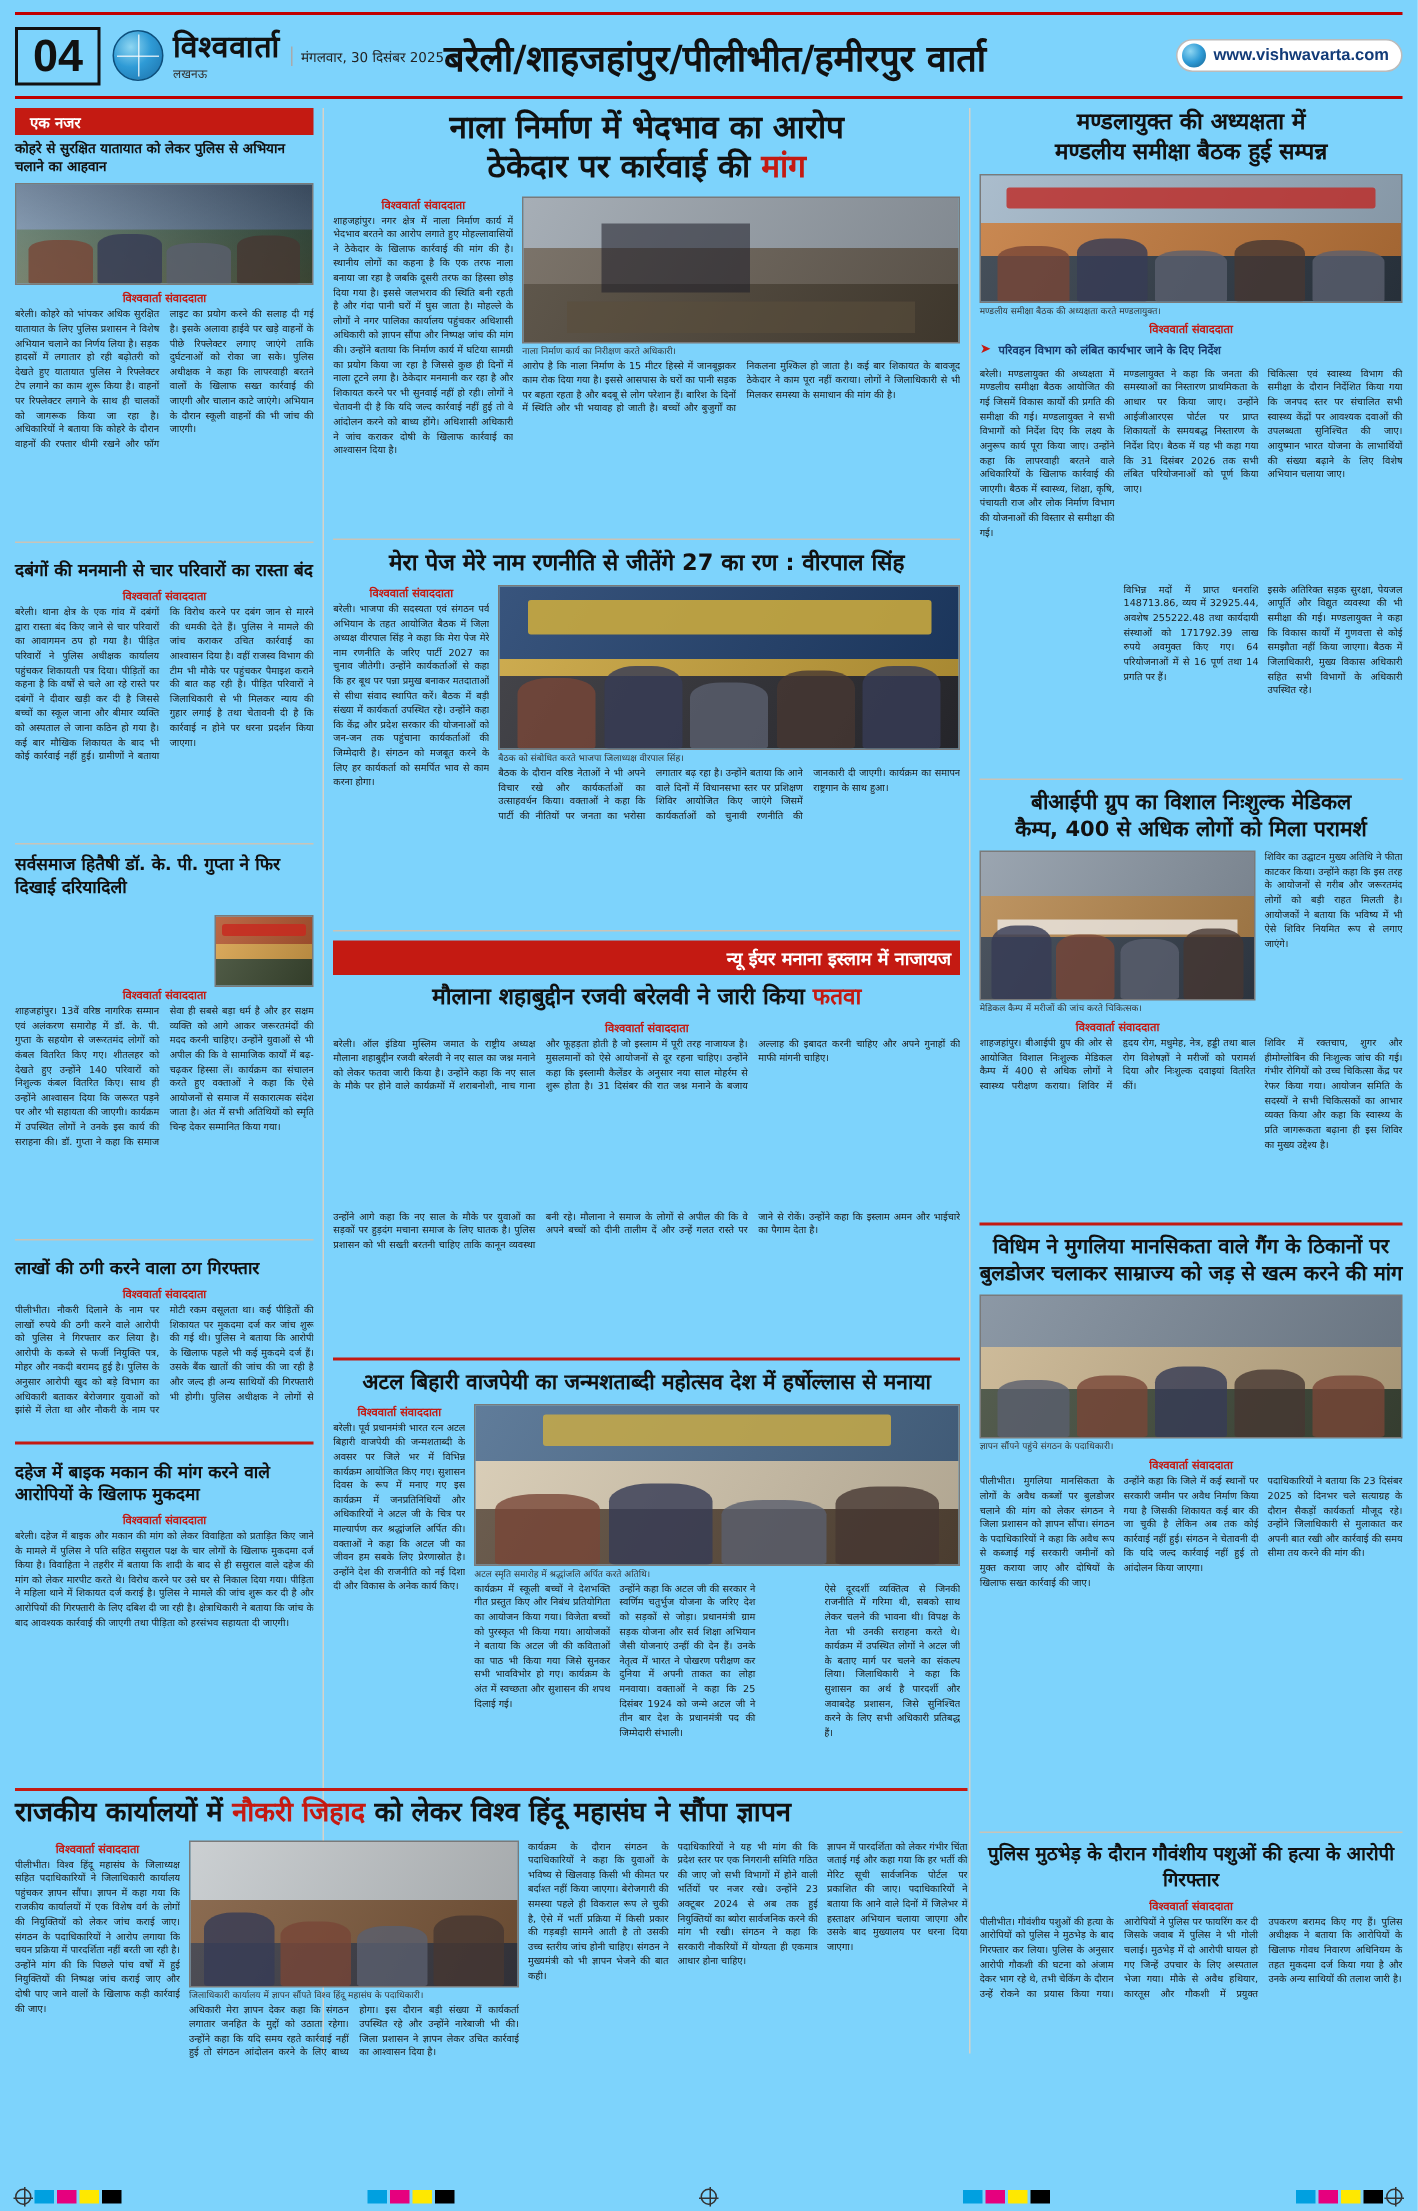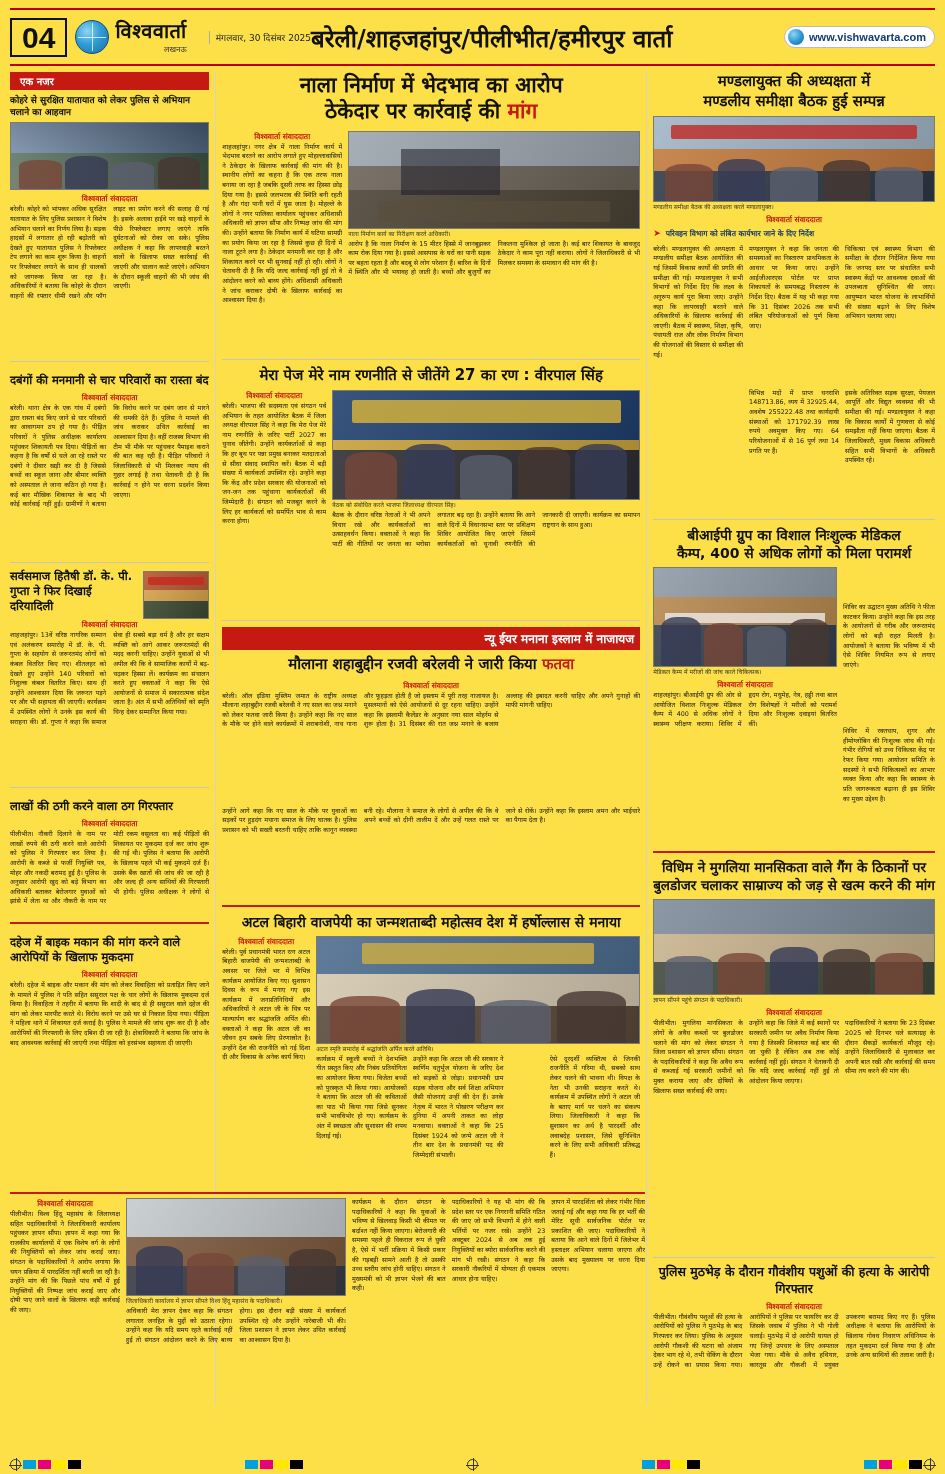--- a/index.html
+++ b/index.html
@@ -9,21 +9,21 @@
     height: 1474px;
     background: #ffffff;
     font-family: "Liberation Sans", sans-serif;
     color: #111;
     overflow: hidden;
   }
   .page {
     position: relative;
     width: 945px;
     height: 1474px;
-    background: #fde047;
+    background: #7dd3fc;
     padding: 8px 10px 0 10px;
   }
   
   .masthead {
     display: flex;
     align-items: center;
     border-top: 2px solid #c00000;
     border-bottom: 2px solid #c00000;
     padding: 4px 0;
     margin-bottom: 6px;
@@ -50,21 +50,21 @@
   .logo-globe:after {
     content: "";
     position: absolute; left: 50%; top: 2px; bottom: 2px;
     width: 1px; background: rgba(255,255,255,.75);
   }
   .logo-globe:before {
     content: "";
     position: absolute; left: 2px; right: 2px; top: 50%;
     height: 1px; background: rgba(255,255,255,.75);
   }
-  .brand { margin-right: 20px; text-align: right; }
+  .brand { margin-right: 5px; }
   .brand .name {
     font-family: "DejaVu Sans", sans-serif;
     font-size: 20px; font-weight: bold; line-height: 1; color: #111;
     letter-spacing: .5px;
   }
   .brand .city {
     font-family: "DejaVu Sans", sans-serif;
     font-size: 8px; color: #333; margin-top: 2px;
   }
   .edition-date {
@@ -254,21 +254,21 @@
       <hr class="hr">
 
       <div>
         <div class="sub-head">दबंगों की मनमानी से चार परिवारों का रास्ता बंद</div>
         <div class="byline">विश्ववार्ता संवाददाता</div>
         <div class="body-text cols2" style="height:152px;">बरेली। थाना क्षेत्र के एक गांव में दबंगों द्वारा रास्ता बंद किए जाने से चार परिवारों का आवागमन ठप हो गया है। पीड़ित परिवारों ने पुलिस अधीक्षक कार्यालय पहुंचकर शिकायती पत्र दिया। पीड़ितों का कहना है कि वर्षों से चले आ रहे रास्ते पर दबंगों ने दीवार खड़ी कर दी है जिससे बच्चों का स्कूल जाना और बीमार व्यक्ति को अस्पताल ले जाना कठिन हो गया है। कई बार मौखिक शिकायत के बाद भी कोई कार्रवाई नहीं हुई। ग्रामीणों ने बताया कि विरोध करने पर दबंग जान से मारने की धमकी देते हैं। पुलिस ने मामले की जांच कराकर उचित कार्रवाई का आश्वासन दिया है। वहीं राजस्व विभाग की टीम भी मौके पर पहुंचकर पैमाइश कराने की बात कह रही है। पीड़ित परिवारों ने जिलाधिकारी से भी मिलकर न्याय की गुहार लगाई है तथा चेतावनी दी है कि कार्रवाई न होने पर धरना प्रदर्शन किया जाएगा।</div>
       </div>
       <hr class="hr">
 
       <div>
-        <div style="display:flex;gap:5px;align-items:flex-start;">
+        <div style="display:flex;gap:5px;align-items:flex-end;flex-direction:column;">
           <div class="sub-head" style="flex:1;margin-top:0;">सर्वसमाज हितैषी डॉ. के. पी. गुप्ता ने फिर दिखाई दरियादिली</div>
           <div class="photo p4" style="width:66px;height:48px;flex:none;margin-top:2px;">
             <div class="tint-overlay"></div>
             <div class="banner-strip"></div>
           </div>
         </div>
         <div class="byline">विश्ववार्ता संवाददाता</div>
         <div class="body-text cols2" style="height:150px;">शाहजहांपुर। 13वें वरिष्ठ नागरिक सम्मान एवं अलंकरण समारोह में डॉ. के. पी. गुप्ता के सहयोग से जरूरतमंद लोगों को कंबल वितरित किए गए। शीतलहर को देखते हुए उन्होंने 140 परिवारों को निशुल्क कंबल वितरित किए। साथ ही उन्होंने आश्वासन दिया कि जरूरत पड़ने पर और भी सहायता की जाएगी। कार्यक्रम में उपस्थित लोगों ने उनके इस कार्य की सराहना की। डॉ. गुप्ता ने कहा कि समाज सेवा ही सबसे बड़ा धर्म है और हर सक्षम व्यक्ति को आगे आकर जरूरतमंदों की मदद करनी चाहिए। उन्होंने युवाओं से भी अपील की कि वे सामाजिक कार्यों में बढ़-चढ़कर हिस्सा लें। कार्यक्रम का संचालन करते हुए वक्ताओं ने कहा कि ऐसे आयोजनों से समाज में सकारात्मक संदेश जाता है। अंत में सभी अतिथियों को स्मृति चिन्ह देकर सम्मानित किया गया।</div>
       </div>
       <hr class="hr">
@@ -443,21 +443,21 @@
                   <div class="fig a"></div>
                   <div class="fig c"></div>
                   <div class="fig d"></div>
                 </div>
             </div>
             <div class="ph-cap">मेडिकल कैम्प में मरीजों की जांच करते चिकित्सक।</div>
             <div class="byline" style="margin-top:3px;">विश्ववार्ता संवाददाता</div>
             <div class="body-text cols2" style="height:112px;">शाहजहांपुर। बीआईपी ग्रुप की ओर से आयोजित विशाल निःशुल्क मेडिकल कैम्प में 400 से अधिक लोगों ने स्वास्थ्य परीक्षण कराया। शिविर में हृदय रोग, मधुमेह, नेत्र, हड्डी तथा बाल रोग विशेषज्ञों ने मरीजों को परामर्श दिया और निःशुल्क दवाइयां वितरित कीं।</div>
           </div>
           <div style="width:92px;flex:none;">
-            <div class="body-text" style="height:120px;margin-top:36px;">शिविर का उद्घाटन मुख्य अतिथि ने फीता काटकर किया। उन्होंने कहा कि इस तरह के आयोजनों से गरीब और जरूरतमंद लोगों को बड़ी राहत मिलती है। आयोजकों ने बताया कि भविष्य में भी ऐसे शिविर नियमित रूप से लगाए जाएंगे।</div>
+            <div class="body-text" style="height:120px;">शिविर का उद्घाटन मुख्य अतिथि ने फीता काटकर किया। उन्होंने कहा कि इस तरह के आयोजनों से गरीब और जरूरतमंद लोगों को बड़ी राहत मिलती है। आयोजकों ने बताया कि भविष्य में भी ऐसे शिविर नियमित रूप से लगाए जाएंगे।</div>
             <div class="body-text" style="height:118px;margin-top:4px;">शिविर में रक्तचाप, शुगर और हीमोग्लोबिन की निःशुल्क जांच की गई। गंभीर रोगियों को उच्च चिकित्सा केंद्र पर रेफर किया गया। आयोजन समिति के सदस्यों ने सभी चिकित्सकों का आभार व्यक्त किया और कहा कि स्वास्थ्य के प्रति जागरूकता बढ़ाना ही इस शिविर का मुख्य उद्देश्य है।</div>
           </div>
         </div>
       </div>
 
       <hr class="hr-thick">
 
       <div>
         <h3 class="head" style="font-size:13.5px;">
           <span>विधिम ने मुगलिया मानसिकता वाले गैंग के ठिकानों पर</span><br>
@@ -487,20 +487,25 @@
       <div>
         <h4 class="head">पुलिस मुठभेड़ के दौरान गौवंशीय पशुओं की हत्या के आरोपी गिरफ्तार</h4>
         <div class="byline">विश्ववार्ता संवाददाता</div>
         <div class="body-text cols3" style="height:92px;">पीलीभीत। गौवंशीय पशुओं की हत्या के आरोपियों को पुलिस ने मुठभेड़ के बाद गिरफ्तार कर लिया। पुलिस के अनुसार आरोपी गौकशी की घटना को अंजाम देकर भाग रहे थे, तभी चेकिंग के दौरान उन्हें रोकने का प्रयास किया गया। आरोपियों ने पुलिस पर फायरिंग कर दी जिसके जवाब में पुलिस ने भी गोली चलाई। मुठभेड़ में दो आरोपी घायल हो गए जिन्हें उपचार के लिए अस्पताल भेजा गया। मौके से अवैध हथियार, कारतूस और गौकशी में प्रयुक्त उपकरण बरामद किए गए हैं। पुलिस अधीक्षक ने बताया कि आरोपियों के खिलाफ गोवध निवारण अधिनियम के तहत मुकदमा दर्ज किया गया है और उनके अन्य साथियों की तलाश जारी है।</div>
       </div>
     </div>
   </div>
 
   <div style="position:absolute;left:10px;width:635px;top:1192px;">
     <hr class="hr-thick" style="margin:0 0 4px 0;">
+    <h2 class="head" style="font-size:18px;text-align:left;">
+      <span>राजकीय कार्यालयों में</span>
+      <span class="red">नौकरी जिहाद</span>
+      <span>को लेकर विश्व हिंदू महासंघ ने सौंपा ज्ञापन</span>
+    </h2>
     <div style="display:flex;gap:6px;">
       <div style="width:110px;flex:none;">
         <div class="byline">विश्ववार्ता संवाददाता</div>
         <div class="body-text" style="height:210px;">पीलीभीत। विश्व हिंदू महासंघ के जिलाध्यक्ष सहित पदाधिकारियों ने जिलाधिकारी कार्यालय पहुंचकर ज्ञापन सौंपा। ज्ञापन में कहा गया कि राजकीय कार्यालयों में एक विशेष वर्ग के लोगों की नियुक्तियों को लेकर जांच कराई जाए। संगठन के पदाधिकारियों ने आरोप लगाया कि चयन प्रक्रिया में पारदर्शिता नहीं बरती जा रही है। उन्होंने मांग की कि पिछले पांच वर्षों में हुई नियुक्तियों की निष्पक्ष जांच कराई जाए और दोषी पाए जाने वालों के खिलाफ कड़ी कार्रवाई की जाए।</div>
       </div>
       <div style="width:220px;flex:none;">
         <div class="photo p5" style="width:100%;height:98px;">
           <div class="tint-overlay"></div>
           <div class="figs">
               <div class="fig b"></div>

